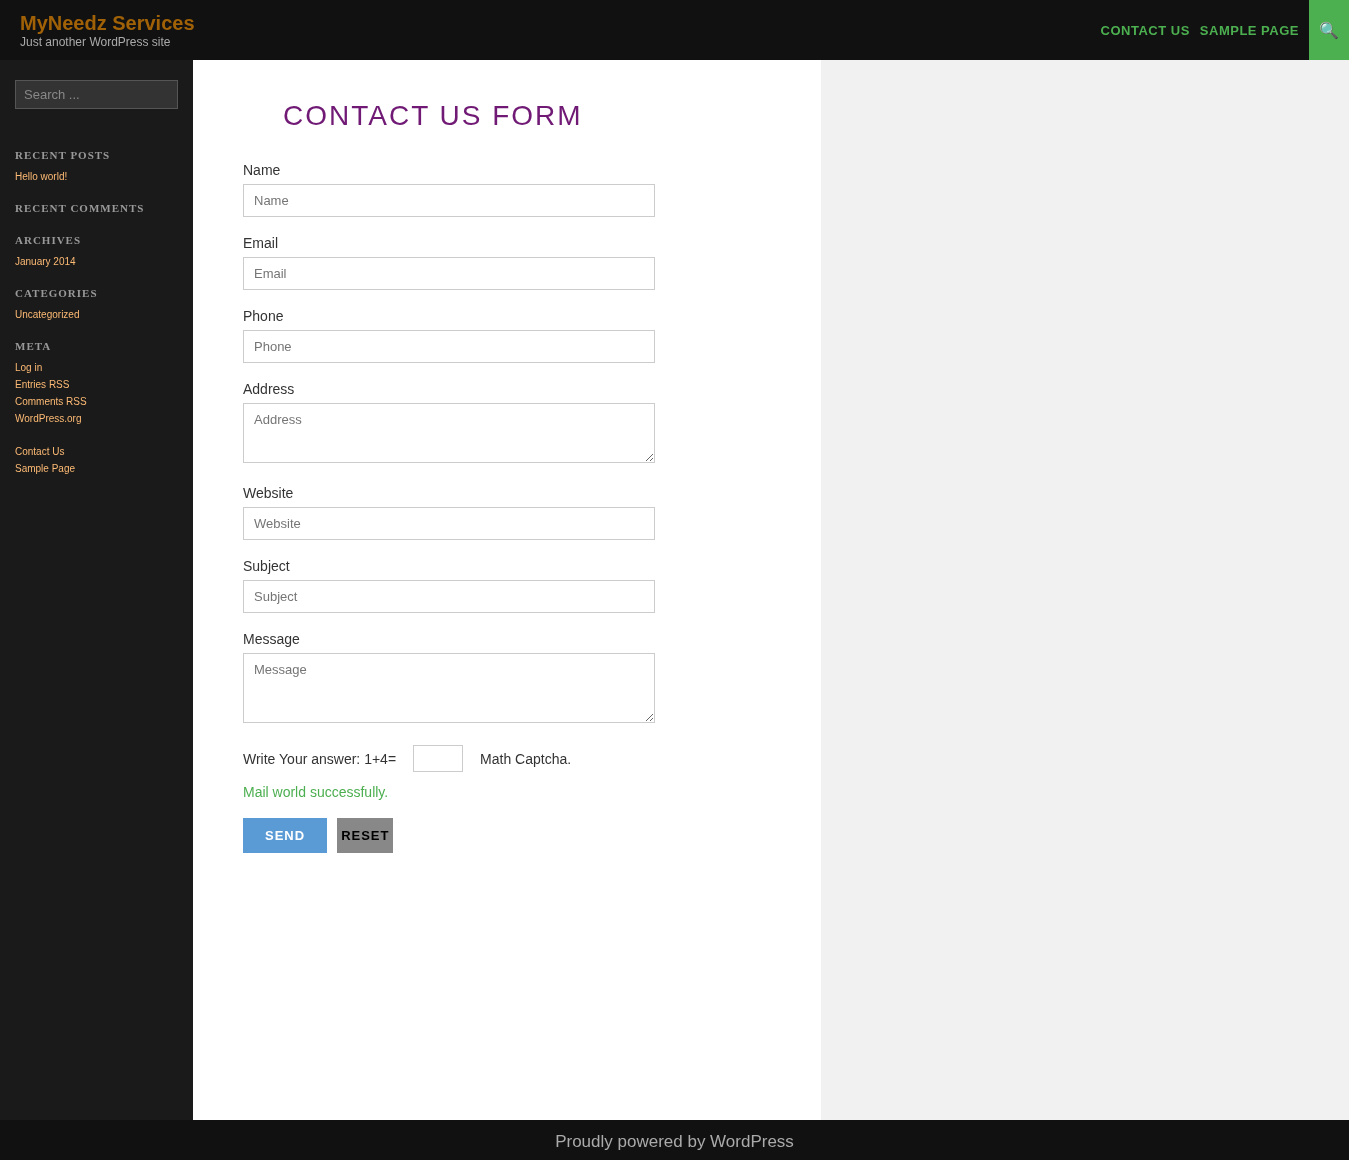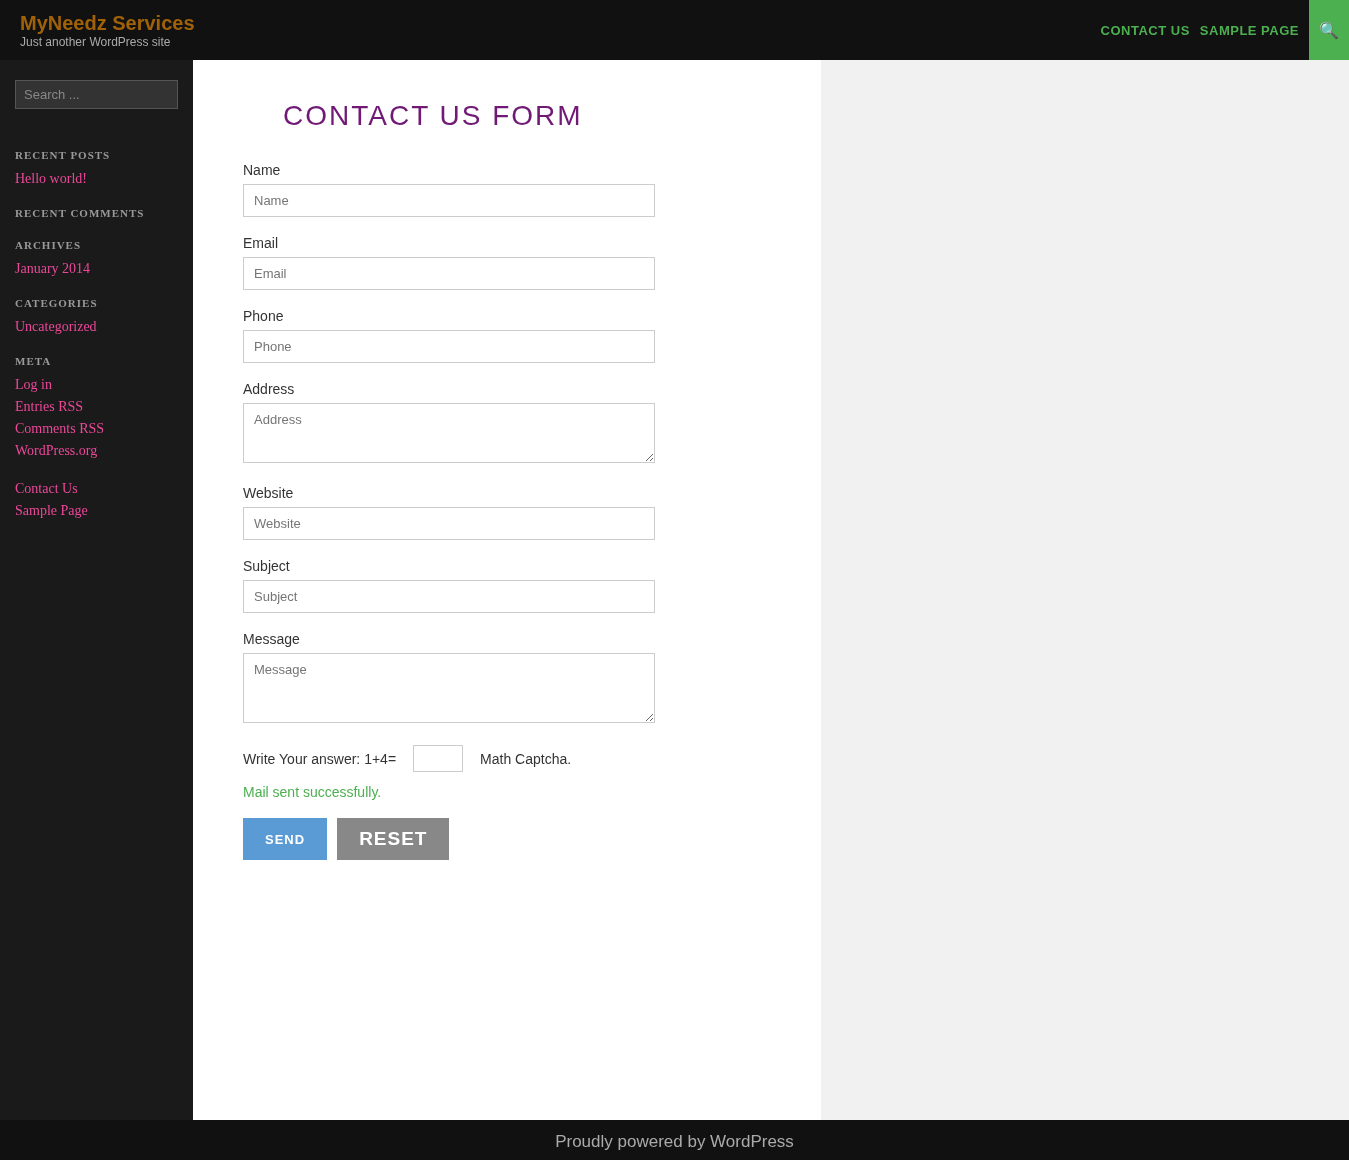--- a/index.html
+++ b/index.html
@@ -87,24 +87,24 @@
       font-size: 11px;
       font-weight: bold;
       letter-spacing: 1px;
       text-transform: uppercase;
       font-family: Liberation Serif, serif;
       margin-bottom: 10px;
       margin-top: 20px;
     }
     .sidebar-link {
       display: block;
-      color: #ec4899;
+      color: #fdba74;
       text-decoration: none;
-      font-size: 14px;
-      font-family: Liberation Serif, serif;
+      font-size: 10px;
+      font-family: Liberation Sans, sans-serif;
       margin-bottom: 6px;
       cursor: pointer;
     }
 
     
     #main {
       flex: 1;
       background: #fff;
       padding: 40px 50px;
       min-height: calc(100vh - 60px - 40px);
@@ -191,24 +191,24 @@
       border: none;
       padding: 10px 22px;
       font-size: 13px;
       font-weight: bold;
       font-family: Arial, sans-serif;
       cursor: pointer;
       letter-spacing: 1px;
     }
     .btn-reset {
       background: #888;
-      color: #ffffff;
+      color: #000000;
       border: none;
-      padding: 10px 22px;
-      font-size: 19px;
+      padding: 10px 4px;
+      font-size: 13px;
       font-weight: bold;
       font-family: Arial, sans-serif;
       cursor: pointer;
       letter-spacing: 1px;
     }
 
     
     #footer {
       background: #111;
       color: #aaa;
@@ -309,21 +309,21 @@
       <label class="form-label">Message</label>
       <textarea class="form-textarea message-textarea" placeholder="Message" style=""></textarea>
     </div>
 
     <div id="captcha-row">
       <span>Write Your answer: 1+4=</span>
       <input type="text" id="captcha-input" style="">
       <span>Math Captcha.</span>
     </div>
 
-    <div id="success-msg">Mail sent successfully.</div>
+    <div id="success-msg">Mail world successfully.</div>
 
     <div id="btn-row">
       <button class="btn-send">SEND</button>
       <button class="btn-reset">RESET</button>
     </div>
   </div>
 
   <div id="right-gutter"></div>
 </div>
 

